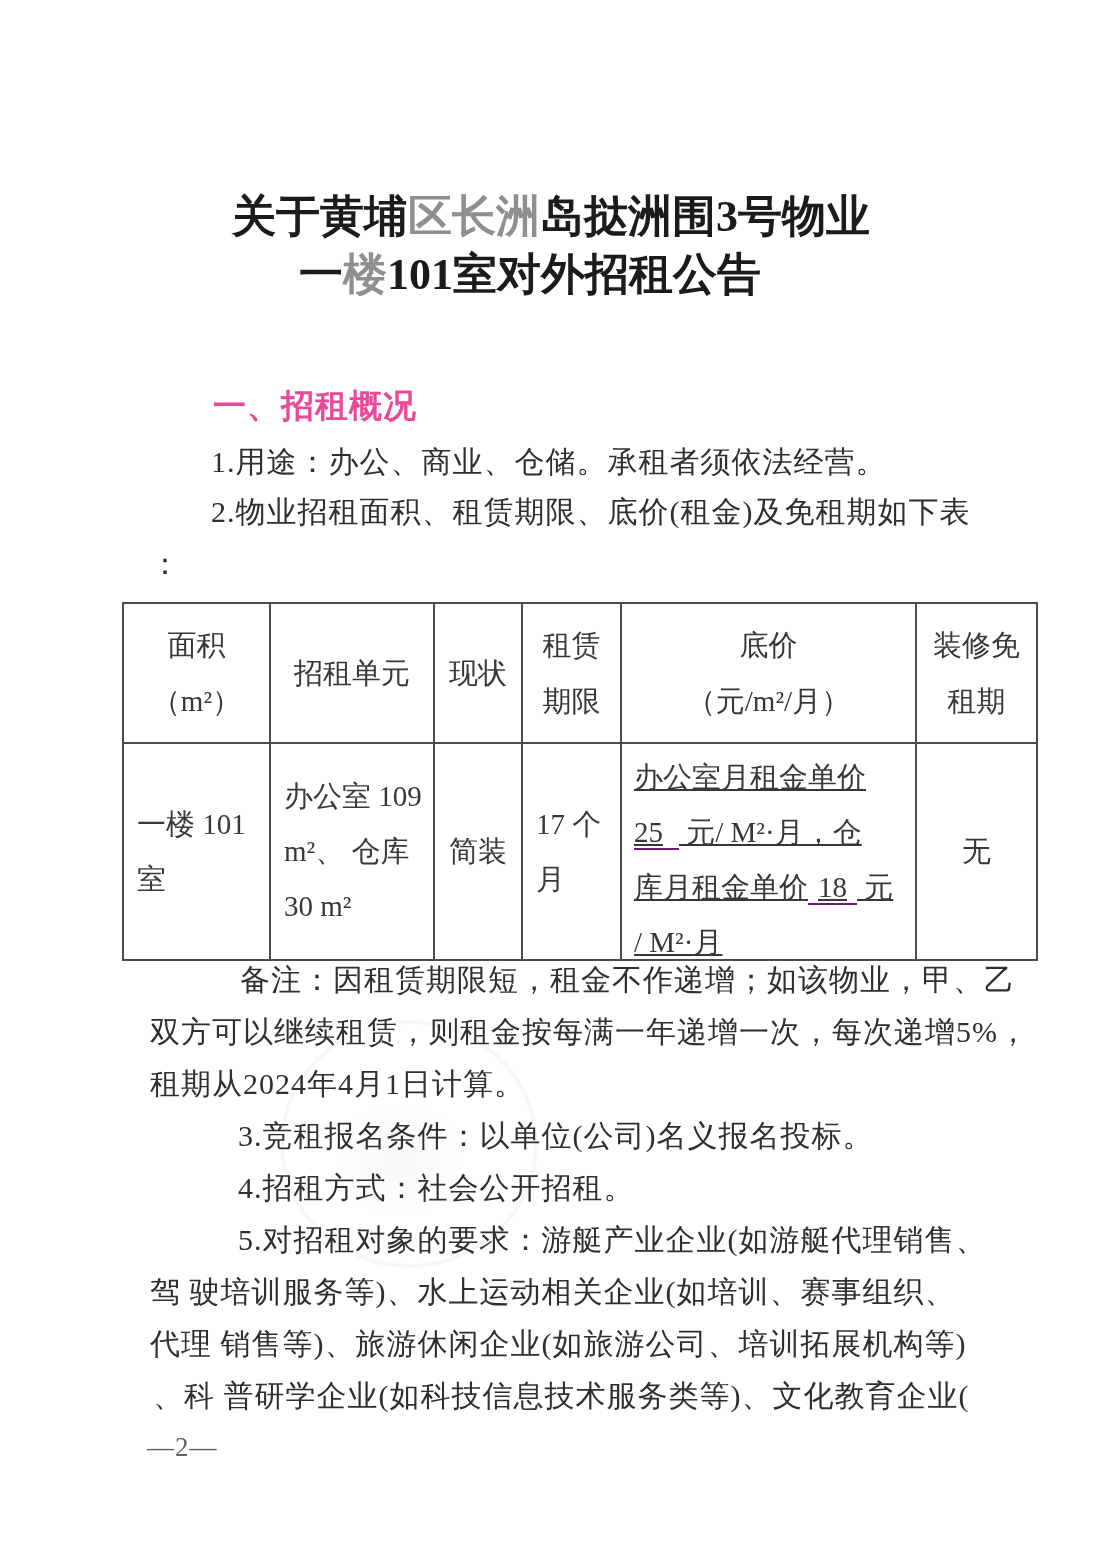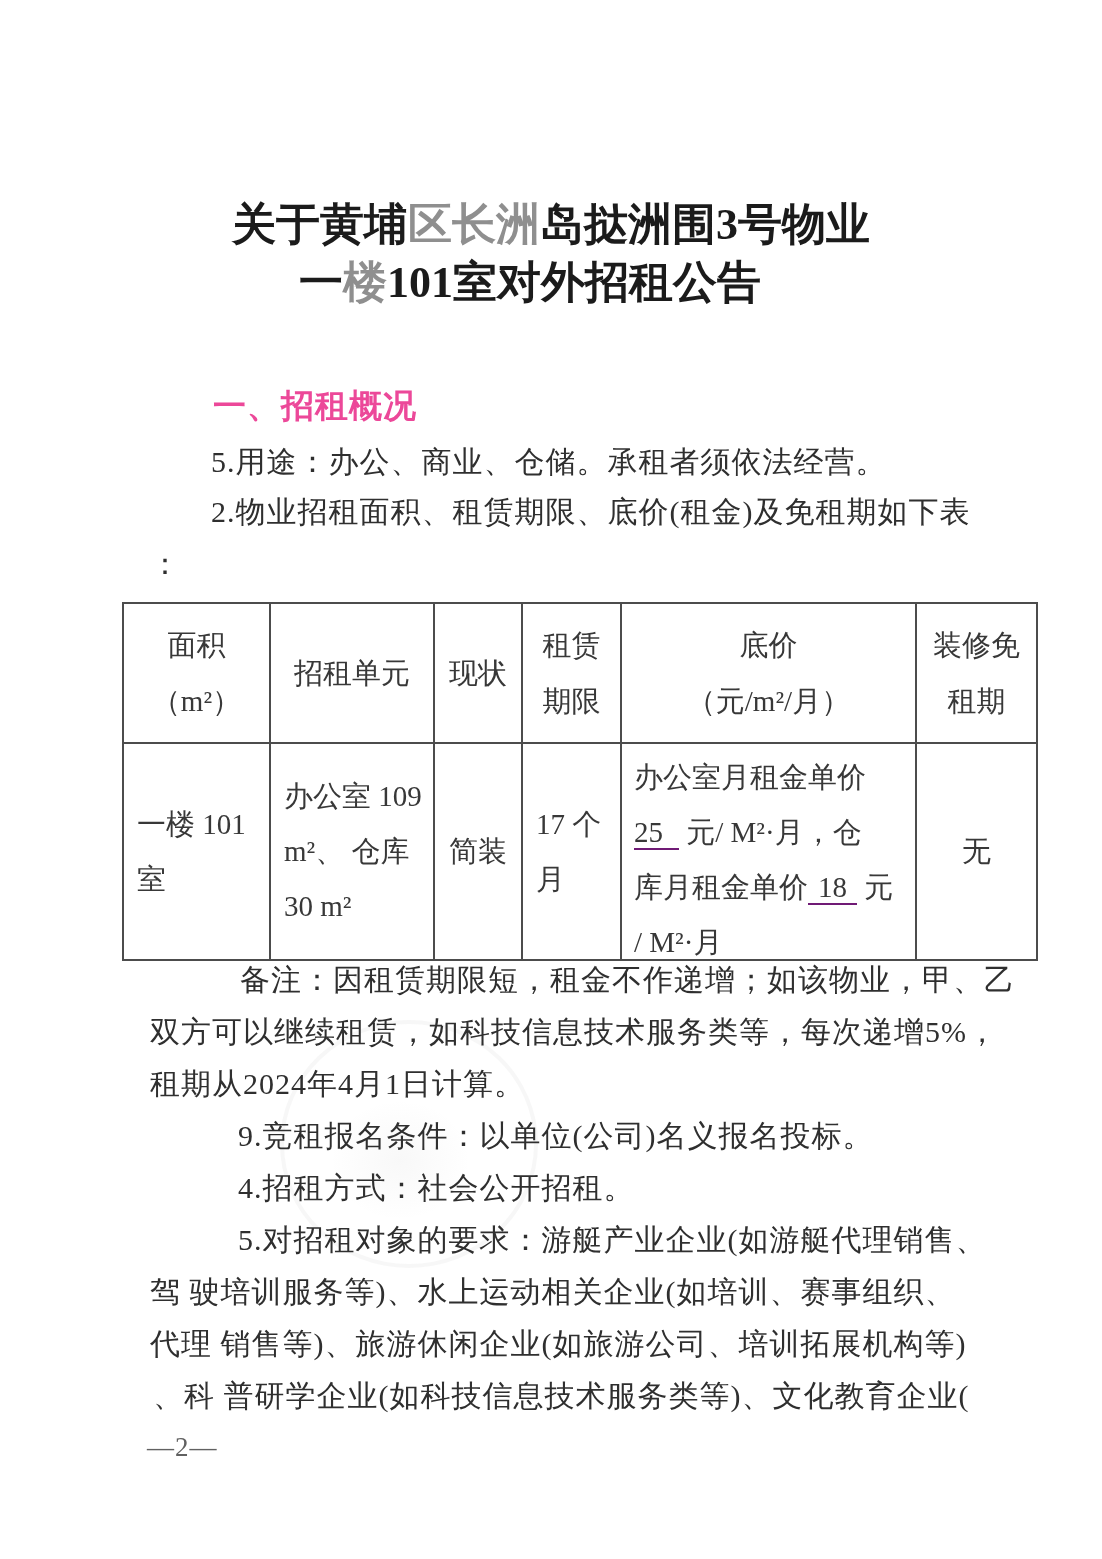--- a/index.html
+++ b/index.html
@@ -19,21 +19,21 @@
     border-radius:50%;
     pointer-events:none;
   }
   .smudge{
     position:absolute;left:330px;top:1100px;width:140px;height:120px;
     background:radial-gradient(closest-side,rgba(120,120,120,0.05),rgba(120,120,120,0));
     pointer-events:none;
   }
 
   .doc-title{
-    position:absolute;top:196px;left:0;width:1102px;margin:0;
+    position:absolute;top:188px;left:0;width:1102px;margin:0;
     text-align:center;
     font-size:44px;font-weight:bold;color:#1b1b1b;
     line-height:58px;letter-spacing:0px;
     font-family:"Liberation Serif","DejaVu Serif",serif;
   }
   .t-line2{transform:translateX(-21px);}
   .faded{color:#8f8f8f;}
 
   .h2{
     position:absolute;top:384px;left:213px;
@@ -64,21 +64,21 @@
     line-height:55px;
     box-sizing:border-box;
     overflow:hidden;
   }
   .cell.last-col{border-right:none;}
   .cell.body-row{border-bottom:none;}
   .cell.center{align-items:center;text-align:center;}
   .cell.left{align-items:flex-start;text-align:left;}
   .head{line-height:56px;}
   .pad-l{padding-left:13px;}
-  .c-price{padding:20px 0 4px 12px;line-height:55px;}
+  .c-price{padding:20px 0 4px 12px;line-height:55px;text-decoration:underline;}
   .u{border-bottom:2px solid #701a75;}
   .u-25{padding-right:16px;}
   .u-18{padding:0 10px;}
 
   .page-num{
     position:absolute;top:1432px;left:147px;
     font-size:27px;color:#616161;letter-spacing:1px;
   }
 </style>
 </head>
@@ -89,21 +89,21 @@
   <div class="stamp"></div>
   <div class="smudge"></div>
 
   <h1 class="doc-title">
     <div class="t-line"><span>关于黄埔</span><span class="faded">区长洲</span><span>岛挞洲围3号物业</span></div>
     <div class="t-line t-line2"><span>一</span><span class="faded"></span><span class="faded">楼</span><span>101室对外招租公告</span></div>
   </h1>
 
   <div class="h2">一、招租概况</div>
 
-  <div class="bl" style="top:440px;left:211px;">5.用途：办公、商业、仓储。承租者须依法经营。</div>
+  <div class="bl" style="top:440px;left:211px;">1.用途：办公、商业、仓储。承租者须依法经营。</div>
   <div class="bl" style="top:490px;left:211px;">2.物业招租面积、租赁期限、底价(租金)及免租期如下表</div>
   <div class="bl" style="top:542px;left:150px;">：</div>
 
   <div class="rent-table">
     <div class="cell head center">面积（m²）</div>
     <div class="cell head center">招租单元</div>
     <div class="cell head center">现状</div>
     <div class="cell head center">租赁
 期限</div>
     <div class="cell head center">底价
@@ -120,24 +120,24 @@
     <div class="cell body-row left pad-l">17 个
 月</div>
     <div class="cell body-row left c-price"><div><span>办公室月租金单价
 </span><span class="u u-25">25</span><span> 元/ M²·月，仓
 库月租金单价</span><span class="u u-18">18</span><span> 元
 / M²·月</span></div></div>
     <div class="cell body-row center last-col">无</div>
   </div>
 
   <div class="bl" style="top:958px;left:240px;">备注：因租赁期限短，租金不作递增；如该物业，甲、乙</div>
-  <div class="bl" style="top:1010px;left:150px;">双方可以继续租赁，如科技信息技术服务类等，每次递增5%，</div>
+  <div class="bl" style="top:1010px;left:150px;">双方可以继续租赁，则租金按每满一年递增一次，每次递增5%，</div>
   <div class="bl" style="top:1062px;left:150px;">租期从2024年4月1日计算。</div>
 
-  <div class="bl" style="top:1114px;left:238px;">9.竞租报名条件：以单位(公司)名义报名投标。</div>
+  <div class="bl" style="top:1114px;left:238px;">3.竞租报名条件：以单位(公司)名义报名投标。</div>
   <div class="bl" style="top:1166px;left:238px;">4.招租方式：社会公开招租。</div>
 
   <div class="bl" style="top:1218px;left:238px;">5.对招租对象的要求：游艇产业企业(如游艇代理销售、</div>
   <div class="bl" style="top:1270px;left:150px;">驾 驶培训服务等)、水上运动相关企业(如培训、赛事组织、</div>
   <div class="bl" style="top:1322px;left:150px;">代理 销售等)、旅游休闲企业(如旅游公司、培训拓展机构等)</div>
   <div class="bl" style="top:1374px;left:153px;">、科 普研学企业(如科技信息技术服务类等)、文化教育企业(</div>
 
   <div class="page-num">—2—</div>
 
 </div>

